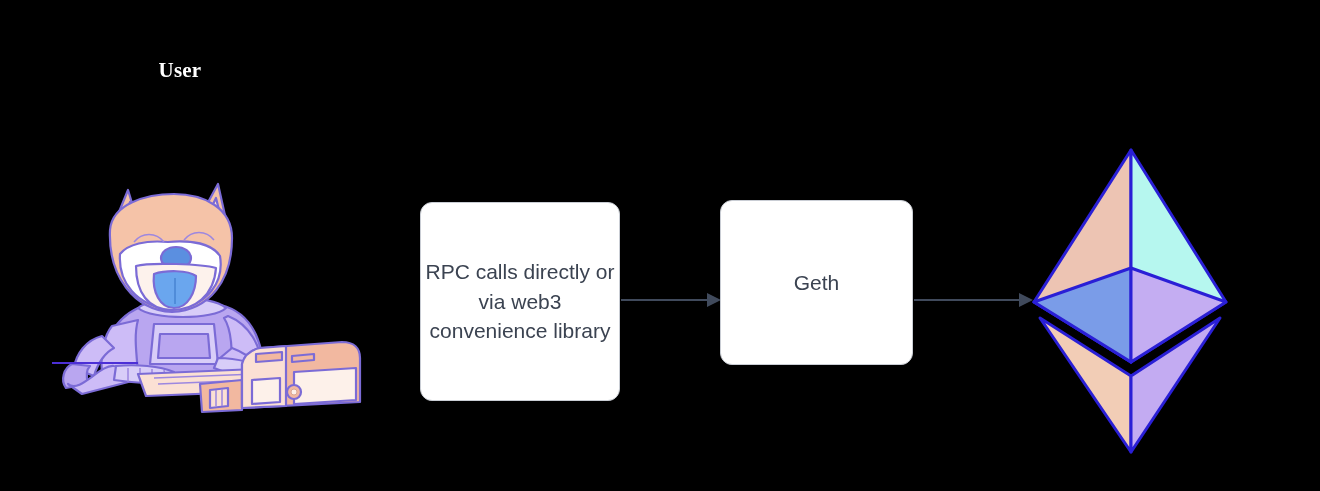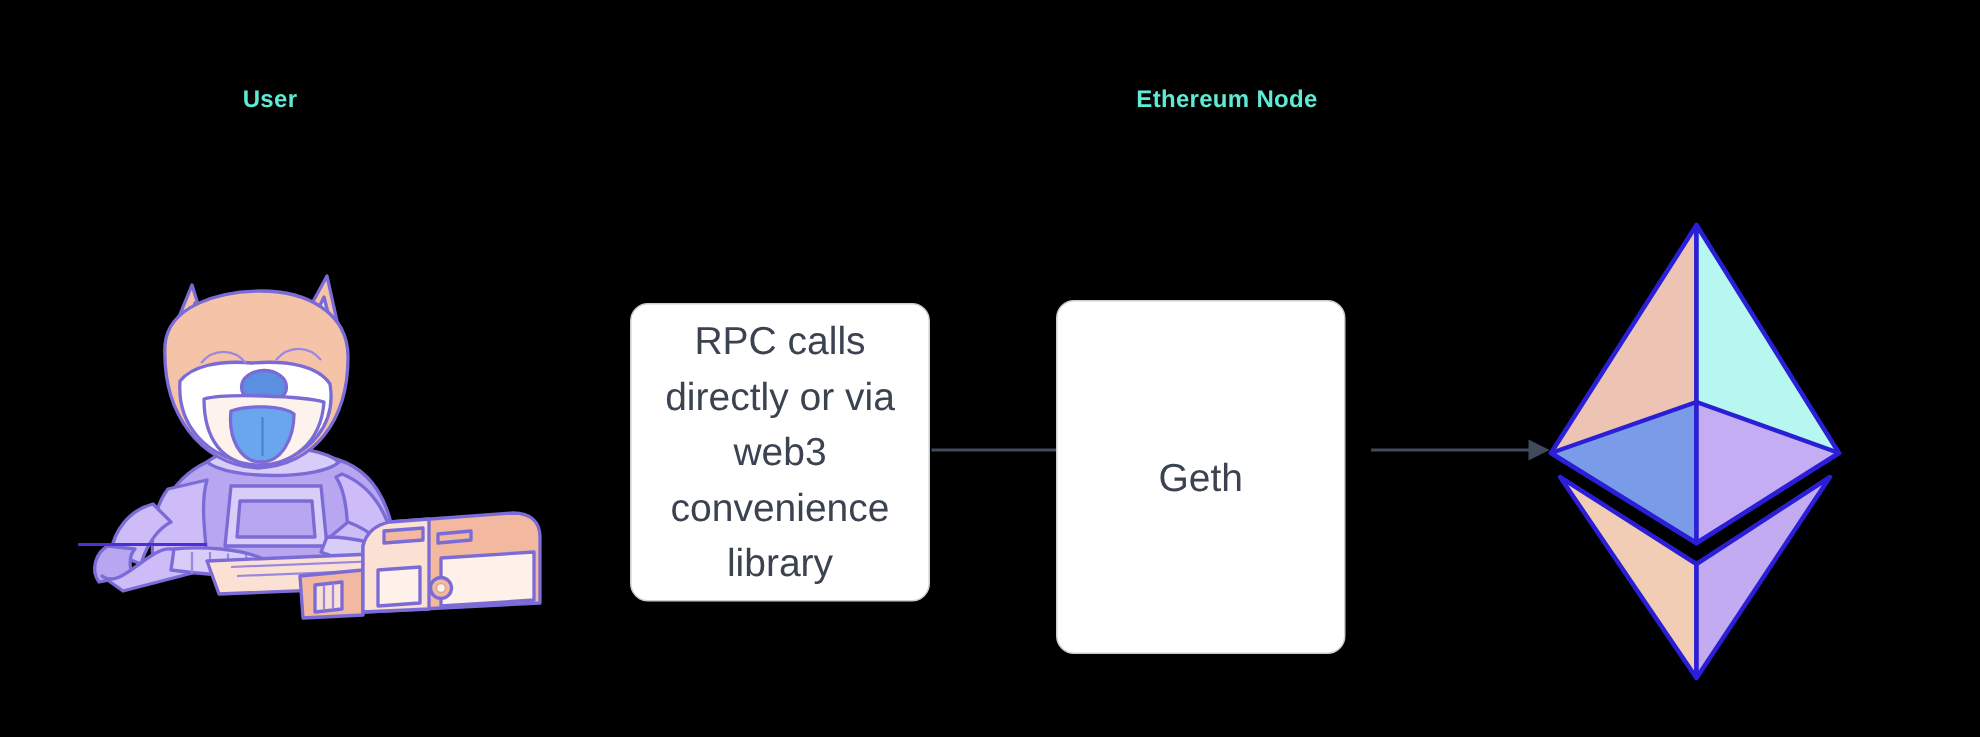--- a/index.html
+++ b/index.html
@@ -16,55 +16,55 @@
   }
   .stage {
     position: absolute;
     inset: 0;
     background: #000000;
   }
 
   
   .col-label {
     position: absolute;
-    color: #5eead4;
+    color: #ffffff;
     font-weight: bold;
-    font-size: 16px;
+    font-size: 21px;
     letter-spacing: 0.2px;
     text-align: center;
     white-space: nowrap;
     transform: translateX(-50%);
-    font-family: Liberation Sans, sans-serif;
+    font-family: Liberation Serif, serif;
   }
   #label-user        { left: 180px;  top: 58px; }
   #label-webapp      { left: 519px;  top: 56px; }
   #label-node        { left: 818px;  top: 58px; }
   #label-network     { left: 1150px; top: 58px; }
 
   
   .node-box {
     position: absolute;
     background: #ffffff;
     border: 1px solid #c9cdd4;
     border-radius: 12px;
     box-sizing: border-box;
     display: flex;
     align-items: center;
     justify-content: center;
     text-align: center;
   }
   .node-box .node-text {
     color: #3b4351;
-    font-size: 26px;
+    font-size: 21px;
     line-height: 1.42;
     padding: 0 4px;
     font-family: "Liberation Sans", sans-serif;
   }
   #box-rpc  { left: 420px; top: 202px; width: 200px; height: 199px; }
-  #box-geth { left: 704px; top: 200px; width: 193px; height: 236px; }
+  #box-geth { left: 720px; top: 200px; width: 193px; height: 165px; }
 
   
   .arrow {
     position: absolute;
     height: 14px;
     display: flex;
     align-items: center;
   }
   .arrow .shaft {
     height: 1.6px;
@@ -110,21 +110,20 @@
   }
 </style>
 </head>
 <body>
 
 <div class="stage">
 
   <div class="col-label" id="label-user">User</div>
 
 
-  <div class="col-label" id="label-node">Ethereum Node</div>
 
 
   <div id="user-illustration">
     <svg viewBox="0 0 330 246" width="330" height="246" xmlns="http://www.w3.org/2000/svg">
       <defs>
         <style>
           .ol { stroke:#7b6bd6; stroke-width:2.2; stroke-linejoin:round; stroke-linecap:round; }
           .ol-thin { stroke:#9c87e0; stroke-width:1.5; fill:none; }
         </style>
       </defs>

